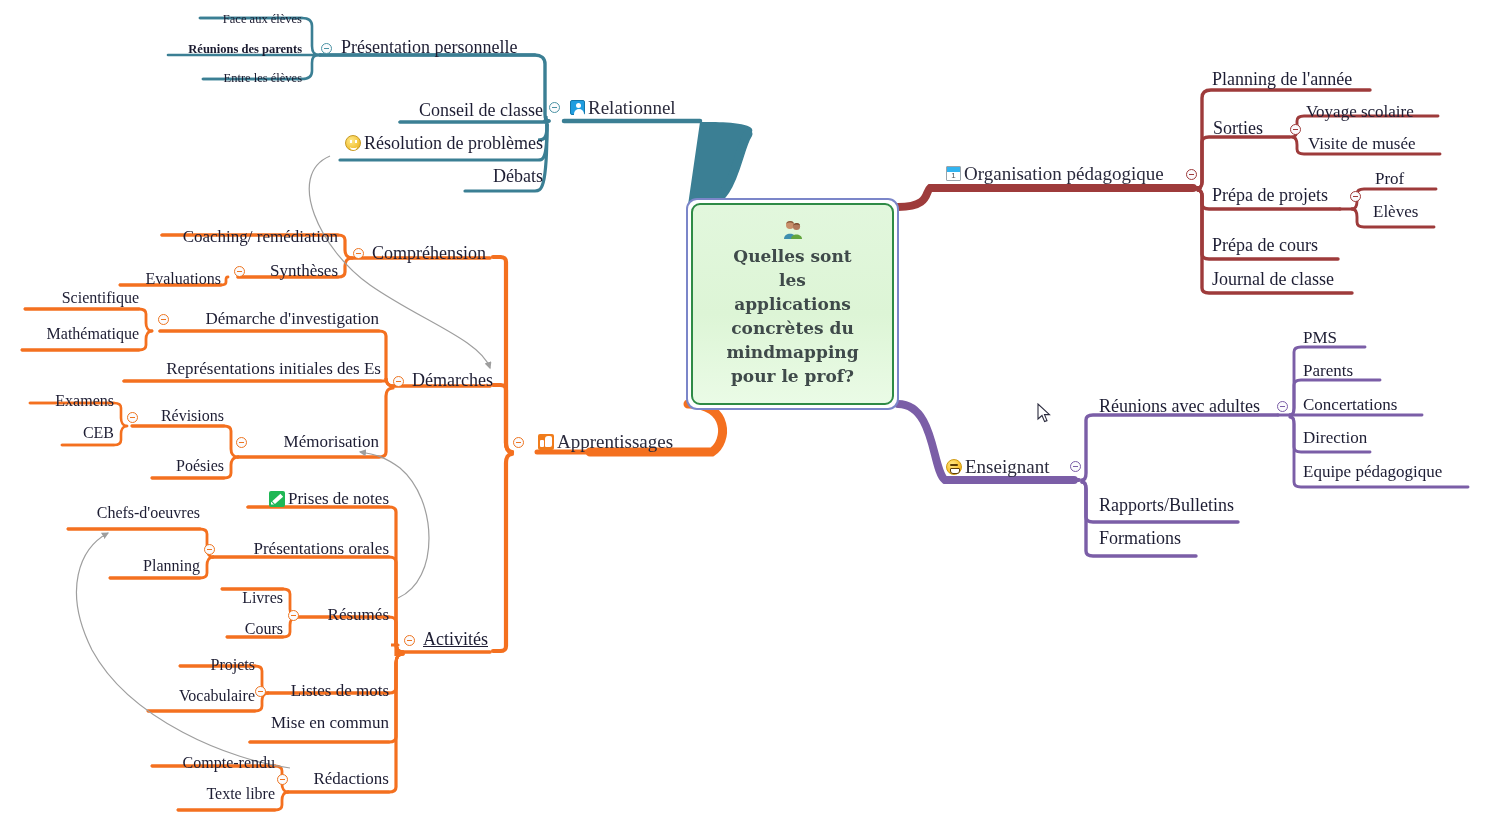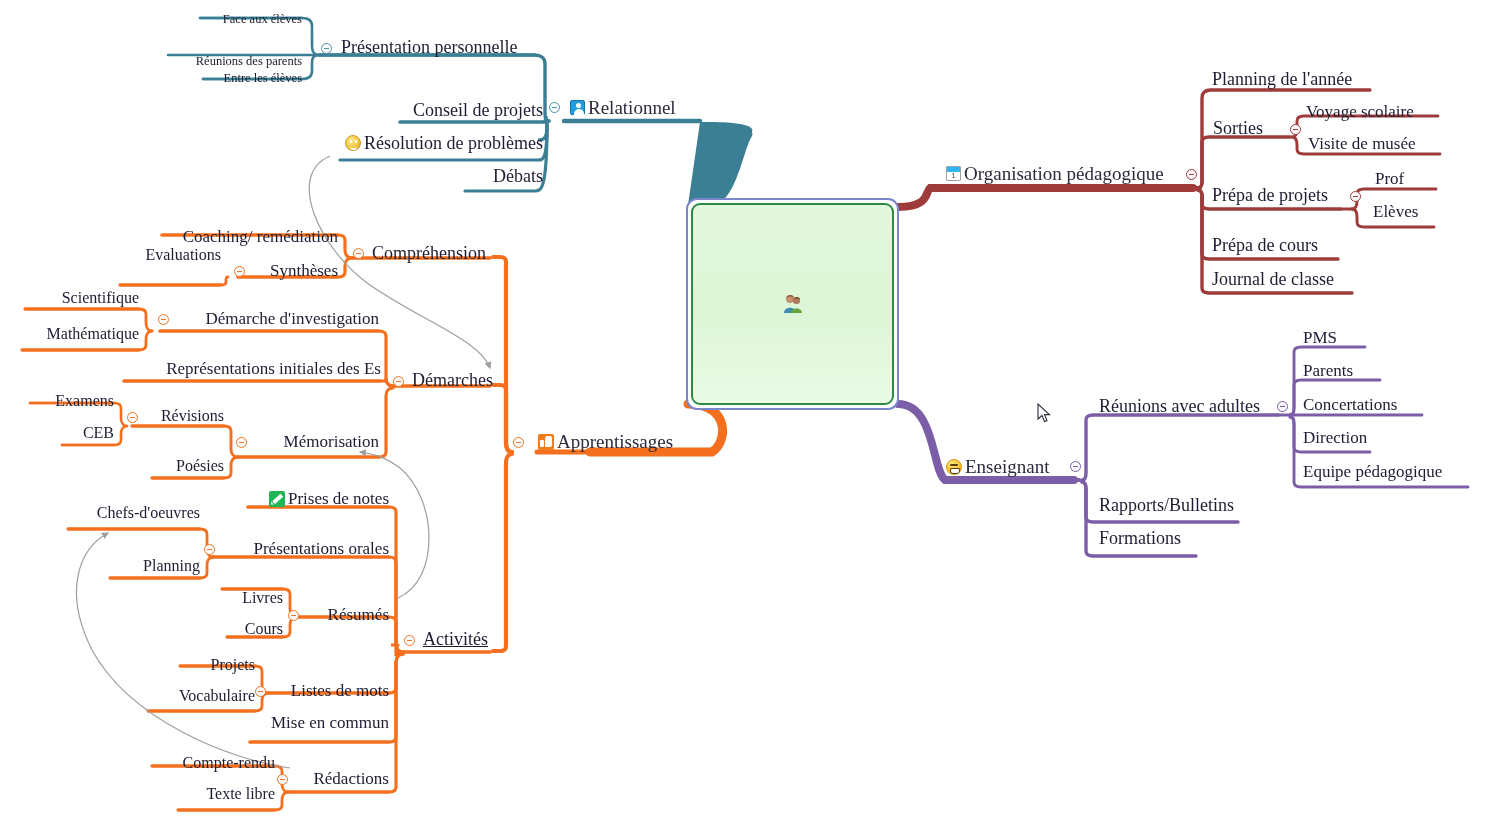--- a/index.html
+++ b/index.html
@@ -414,46 +414,54 @@
       <span class="ico" style="width:22px;height:20px;position:relative;display:block;">
         <svg viewBox="0 0 22 20" width="22" height="20" xmlns="http://www.w3.org/2000/svg">
           <circle cx="8" cy="5" r="4" fill="#c98f6a"></circle>
           <path d="M2 19 C2 12 14 12 14 19 Z" fill="#3e8fae"></path>
           <circle cx="14.5" cy="6.5" r="3.6" fill="#b0785a"></circle>
           <path d="M9 19 C9 13 20 13 20 19 Z" fill="#62a53e"></path>
           <path d="M4 4 C5 0 12 0 12 4 C10 2 6 2 4 4 Z" fill="#8a5a3c"></path>
           <path d="M11 5.5 C12 2 18 2 18 5.5 C16 4 13 4 11 5.5 Z" fill="#7a4c30"></path>
         </svg>
       </span>
+      <div class="ctext">
+        <div>Quelles sont</div>
+        <div>les</div>
+        <div>applications</div>
+        <div>concrètes du</div>
+        <div>mindmapping</div>
+        <div>pour le prof?</div>
+      </div>
     </div>
   </div>
 
   <div class="node lvl1" style="left:570px; top:98px;">
     <span class="ico ico-person"></span>
     <span>Relationnel</span>
   </div>
   <div class="toggle t-teal" style="left:549px; top:102px;"></div>
 
   <div class="node lvl2" style="left:341px; top:38px;">
     <span>Présentation personnelle</span>
   </div>
   <div class="toggle t-teal" style="left:321px; top:43px;"></div>
 
   <div class="node tiny ra" style="left:180px; top:13px; width:122px;">
     <span>Face aux élèves</span>
   </div>
-  <div class="node tiny ra" style="left:160px; top:55px; width:142px;">
+  <div class="node tiny ra" style="left:160px; top:43px; width:142px;font-weight:bold;">
     <span>Réunions des parents</span>
   </div>
   <div class="node tiny ra" style="left:180px; top:72px; width:122px;">
     <span>Entre les élèves</span>
   </div>
 
   <div class="node lvl2 ra" style="left:320px; top:101px; width:223px;">
-    <span>Conseil de projets</span>
+    <span>Conseil de classe</span>
   </div>
   <div class="node lvl2 ra" style="left:300px; top:134px; width:243px;">
     <span class="ico ico-smile-y"></span>
     <span>Résolution de problèmes</span>
   </div>
   <div class="node lvl2 ra" style="left:380px; top:167px; width:163px;">
     <span>Débats</span>
   </div>
 
   <div class="node lvl1" style="left:946px; top:164px;">
@@ -538,21 +546,21 @@
     <span>Compréhension</span>
   </div>
   <div class="toggle t-orange" style="left:353px; top:248px;"></div>
   <div class="node lvl3 ra" style="left:150px; top:228px; width:188px;">
     <span>Coaching/ remédiation</span>
   </div>
   <div class="node lvl3 ra" style="left:238px; top:262px; width:100px;">
     <span>Synthèses</span>
   </div>
   <div class="toggle t-orange" style="left:234px; top:266px;"></div>
-  <div class="node lvl4 ra" style="left:110px; top:247px; width:111px;text-align:right;">
+  <div class="node lvl4 ra" style="left:110px; top:271px; width:111px;text-align:right;">
     <span>Evaluations</span>
   </div>
 
   <div class="node lvl2" style="left:412px; top:371px;">
     <span>Démarches</span>
   </div>
   <div class="toggle t-orange" style="left:393px; top:376px;"></div>
 
   <div class="node lvl3 ra" style="left:176px; top:310px; width:203px;">
     <span>Démarche d'investigation</span>

